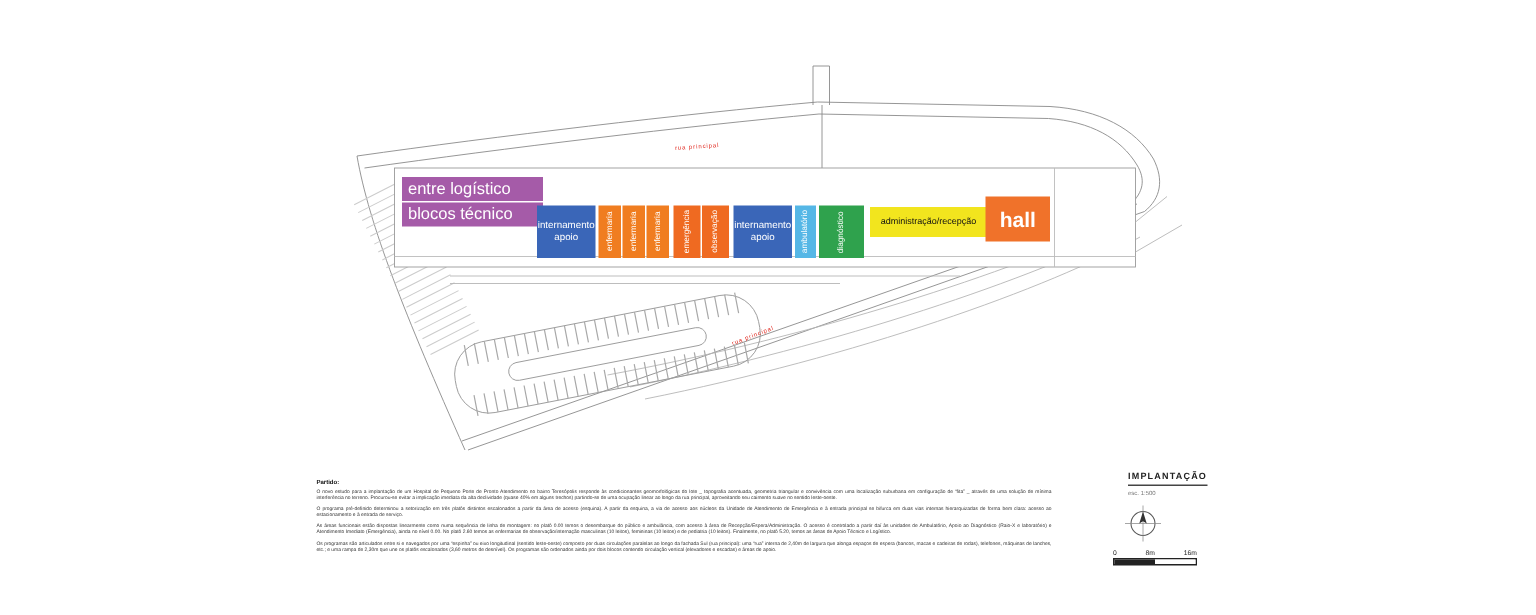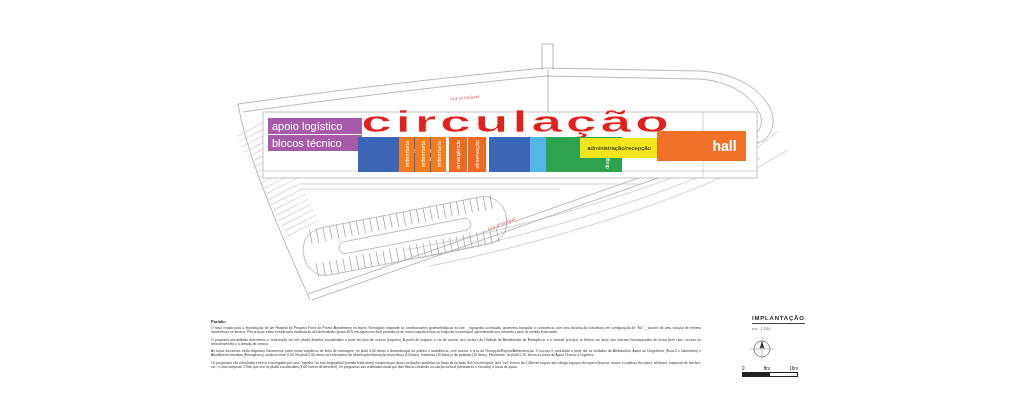--- a/index.html
+++ b/index.html
@@ -9,21 +9,21 @@
   
   #plan-svg{position:absolute;left:0;top:0;}
 
   
   .street-label{position:absolute;color:#e0251c;font-size:4px;letter-spacing:.6px;white-space:nowrap;}
   #street-top{left:450px;top:95px;transform:rotate(-4deg);}
   #street-bottom{left:487px;top:221px;transform:rotate(-21deg);}
 
   
   .blk{position:absolute;display:flex;align-items:center;justify-content:center;
-       color:#fff;overflow:hidden;padding-left:46px;}
+       color:#fff;overflow:hidden;}
   .purple{background:#a55ba8;font-size:11px;justify-content:flex-start;padding-left:4px;}
   #blk-apoio-logistico{left:268px;top:118px;width:90px;height:16px;}
   #blk-apoio-tecnico{left:268px;top:135px;width:90px;height:16px;}
 
   #circulacao{position:absolute;left:361px;top:106px;height:32px;display:flex;align-items:center;}
   #circulacao span{font-size:30px;font-weight:bold;color:#e2201c;-webkit-text-stroke:.5px #fff;
        letter-spacing:2px;transform:scaleX(1.85);transform-origin:left center;white-space:nowrap;line-height:30px;}
 
   .row-blk{top:137px;height:35px;}
   .blue{background:#3a66b8;flex-direction:column;font-size:6.5px;line-height:7.5px;}
@@ -102,26 +102,23 @@
         <rect x="338" y="230" width="134" height="12" rx="6" stroke="#9a9a9a"></rect>
         <path d="M312,219 L498,219" stroke="#a8a8a8" stroke-width="14" stroke-dasharray="0.8,6"></path>
         <path d="M312,253 L498,253" stroke="#a8a8a8" stroke-width="14" stroke-dasharray="0.8,6"></path>
       </g>
     </g>
   </svg>
 
   <div class="street-label" id="street-top">rua principal</div>
   <div class="street-label" id="street-bottom">rua principal</div>
 
-  <div class="blk purple" id="blk-apoio-logistico">apoio logístico</div>
+  <div class="blk purple" id="blk-apoio-logistico">entre logístico</div>
   <div class="blk purple" id="blk-apoio-tecnico">blocos técnico</div>
 
-  <div id="circulacao">
-    <span>circulação</span>
-  </div>
 
   <div class="blk blue row-blk" id="blk-int-west">
     <span>internamento</span>
     <span>apoio</span>
   </div>
 
   <div class="stripes" id="stripes-wards">
     <div class="stripe orange">
       <span class="vtxt">enfermaria</span>
       </div>

